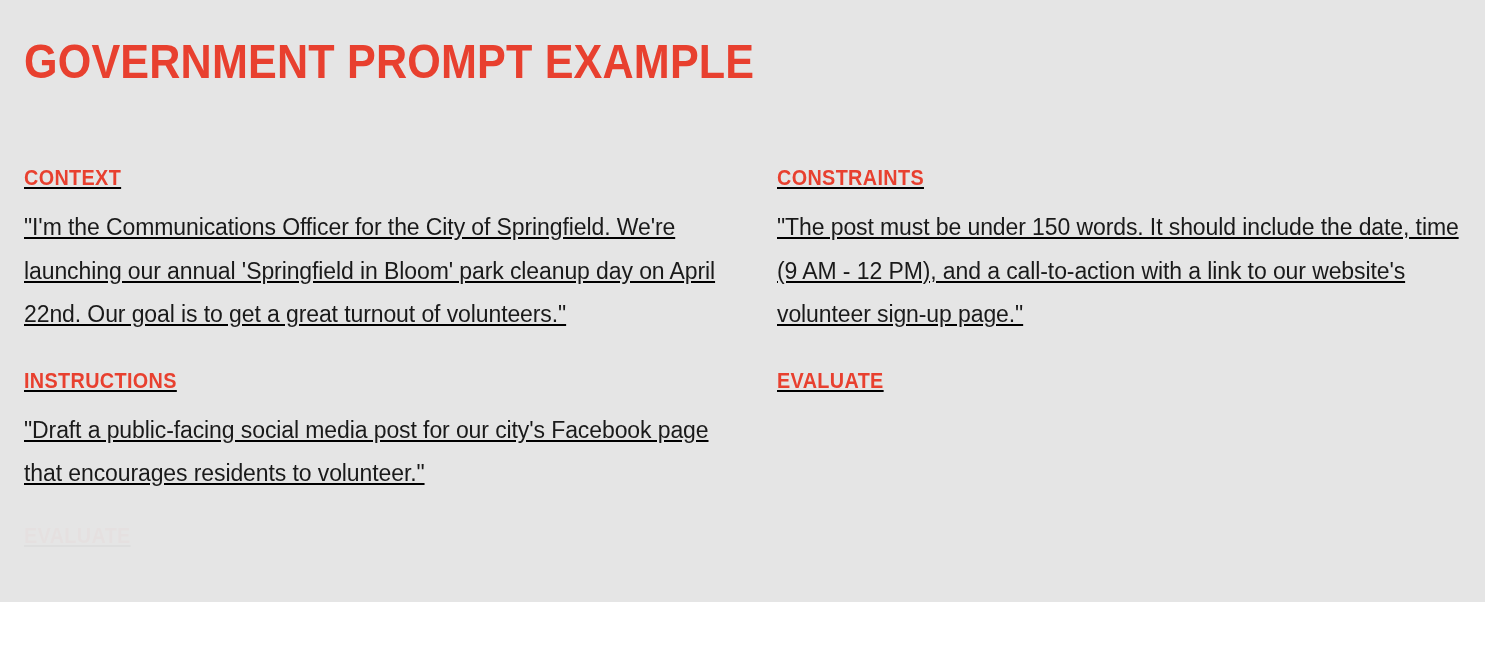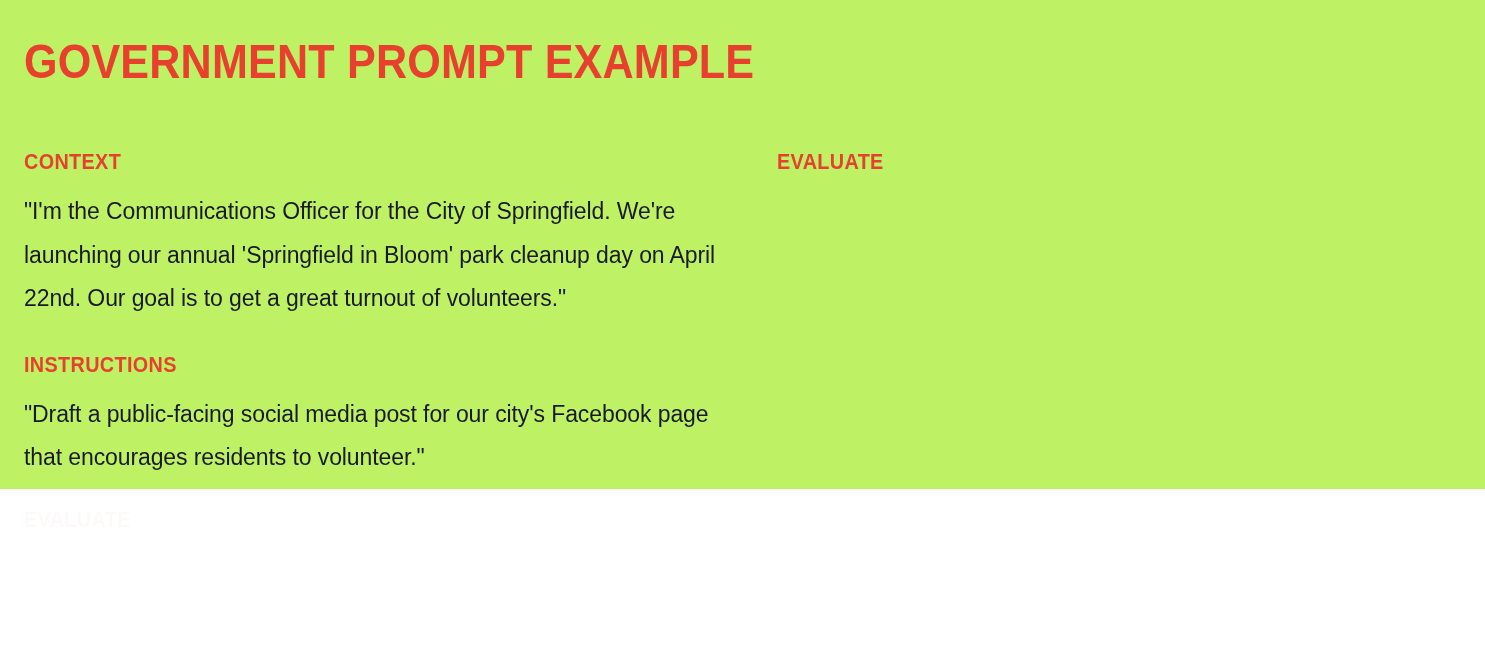--- a/index.html
+++ b/index.html
@@ -12,22 +12,22 @@
     width: 1485px;
     height: 661px;
     overflow: hidden;
     font-family: "Liberation Sans", sans-serif;
     -webkit-font-smoothing: antialiased;
   }
 
   .slide {
     position: relative;
     width: 1485px;
-    height: 489px;
-    background: #bef264;
+    height: 602px;
+    background: #e5e5e5;
     box-sizing: border-box;
   }
 
   
   .page-title {
     position: absolute;
     left: 24px;
     top: 36px;
     margin: 0;
     font-family: "Liberation Sans Narrow", "Liberation Sans", sans-serif;
@@ -45,21 +45,22 @@
   
   .columns {
     position: absolute;
     left: 0;
     top: 148px;
     width: 1485px;
     height: 513px;
   }
   .col {
     position: absolute;
-    top: 0;
+    top: 16px;
+    text-decoration: underline;
   }
   .col-left {
     left: 24px;
     width: 712px;
   }
   .col-right {
     left: 777px;
     width: 690px;
   }
 
@@ -131,20 +132,24 @@
         <h2 class="section-heading">INSTRUCTIONS</h2>
         <p class="section-body">"Draft a public-facing social media post for our city's Facebook page that encourages residents to volunteer."</p>
       </div>
 
       <h2 class="ghost-heading">EVALUATE</h2>
 
     </div>
 
     <div class="col col-right">
 
+      <div class="section">
+        <h2 class="section-heading">CONSTRAINTS</h2>
+        <p class="section-body">"The post must be under 150 words. It should include the date, time (9 AM - 12 PM), and a call-to-action with a link to our website's volunteer sign-up page."</p>
+      </div>
 
 
       <div class="section">
         <h2 class="section-heading">EVALUATE</h2>
       </div>
 
     </div>
 
   </div>
 </div>

